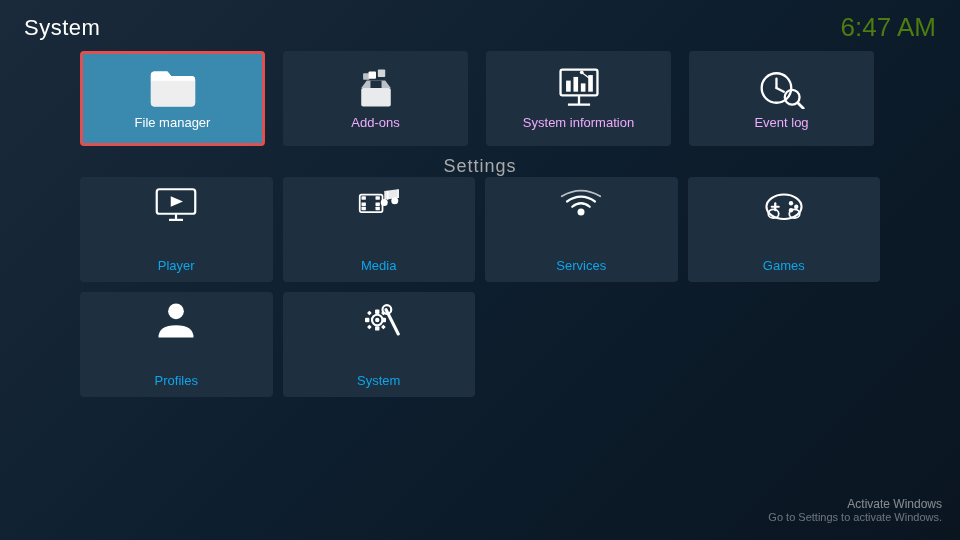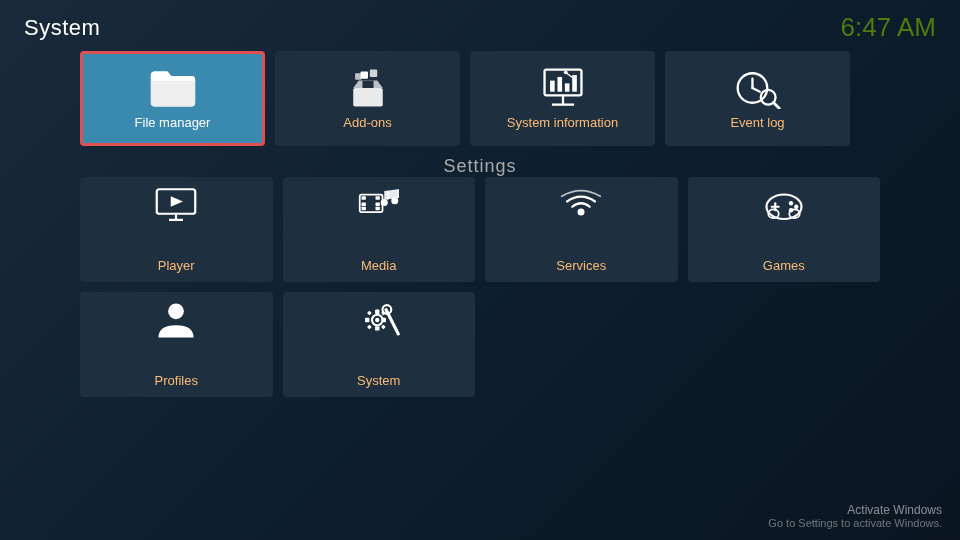--- a/index.html
+++ b/index.html
@@ -33,21 +33,21 @@
     }
 
     
     .main-content {
       padding: 0 80px;
     }
 
     
     .top-icons-row {
       display: flex;
-      gap: 10px;
+      gap: 18px;
       margin-bottom: 10px;
       justify-content: flex-start;
       padding-left: 0;
       text-align: right;
     }
 
     .icon-tile {
       background: #1e2f3f;
       border-radius: 4px;
       display: flex;
@@ -63,21 +63,21 @@
       width: 185px;
       height: 95px;
     }
 
     .top-tile.selected {
       background: #3a8ab0;
       border: 3px solid #e05050;
     }
     .tile-label {
       font-size: 13px;
-      color: #fdba74;
+      color: #f0abfc;
       font-weight: 300;
     }
     .top-tile.selected .tile-label {
       color: #fff;
     }
 
     
     .settings-header {
       text-align: center;
       font-size: 18px;
@@ -98,29 +98,29 @@
       display: flex;
       flex-direction: column;
       align-items: center;
       justify-content: center;
       height: 105px;
       cursor: pointer;
       transition: background 0.15s;
     }
     .settings-label {
       font-size: 13px;
-      color: #fdba74;
+      color: #0ea5e9;
       font-weight: 300;
       margin-top: 28px;
     }
 
     
     .activate-windows {
       position: absolute;
-      bottom: 11px;
+      bottom: 17px;
       right: 18px;
       text-align: right;
     }
     .activate-title {
       font-size: 12px;
       color: rgba(255,255,255,0.5);
       font-weight: 500;
     }
     .activate-subtitle {
       font-size: 11px;

